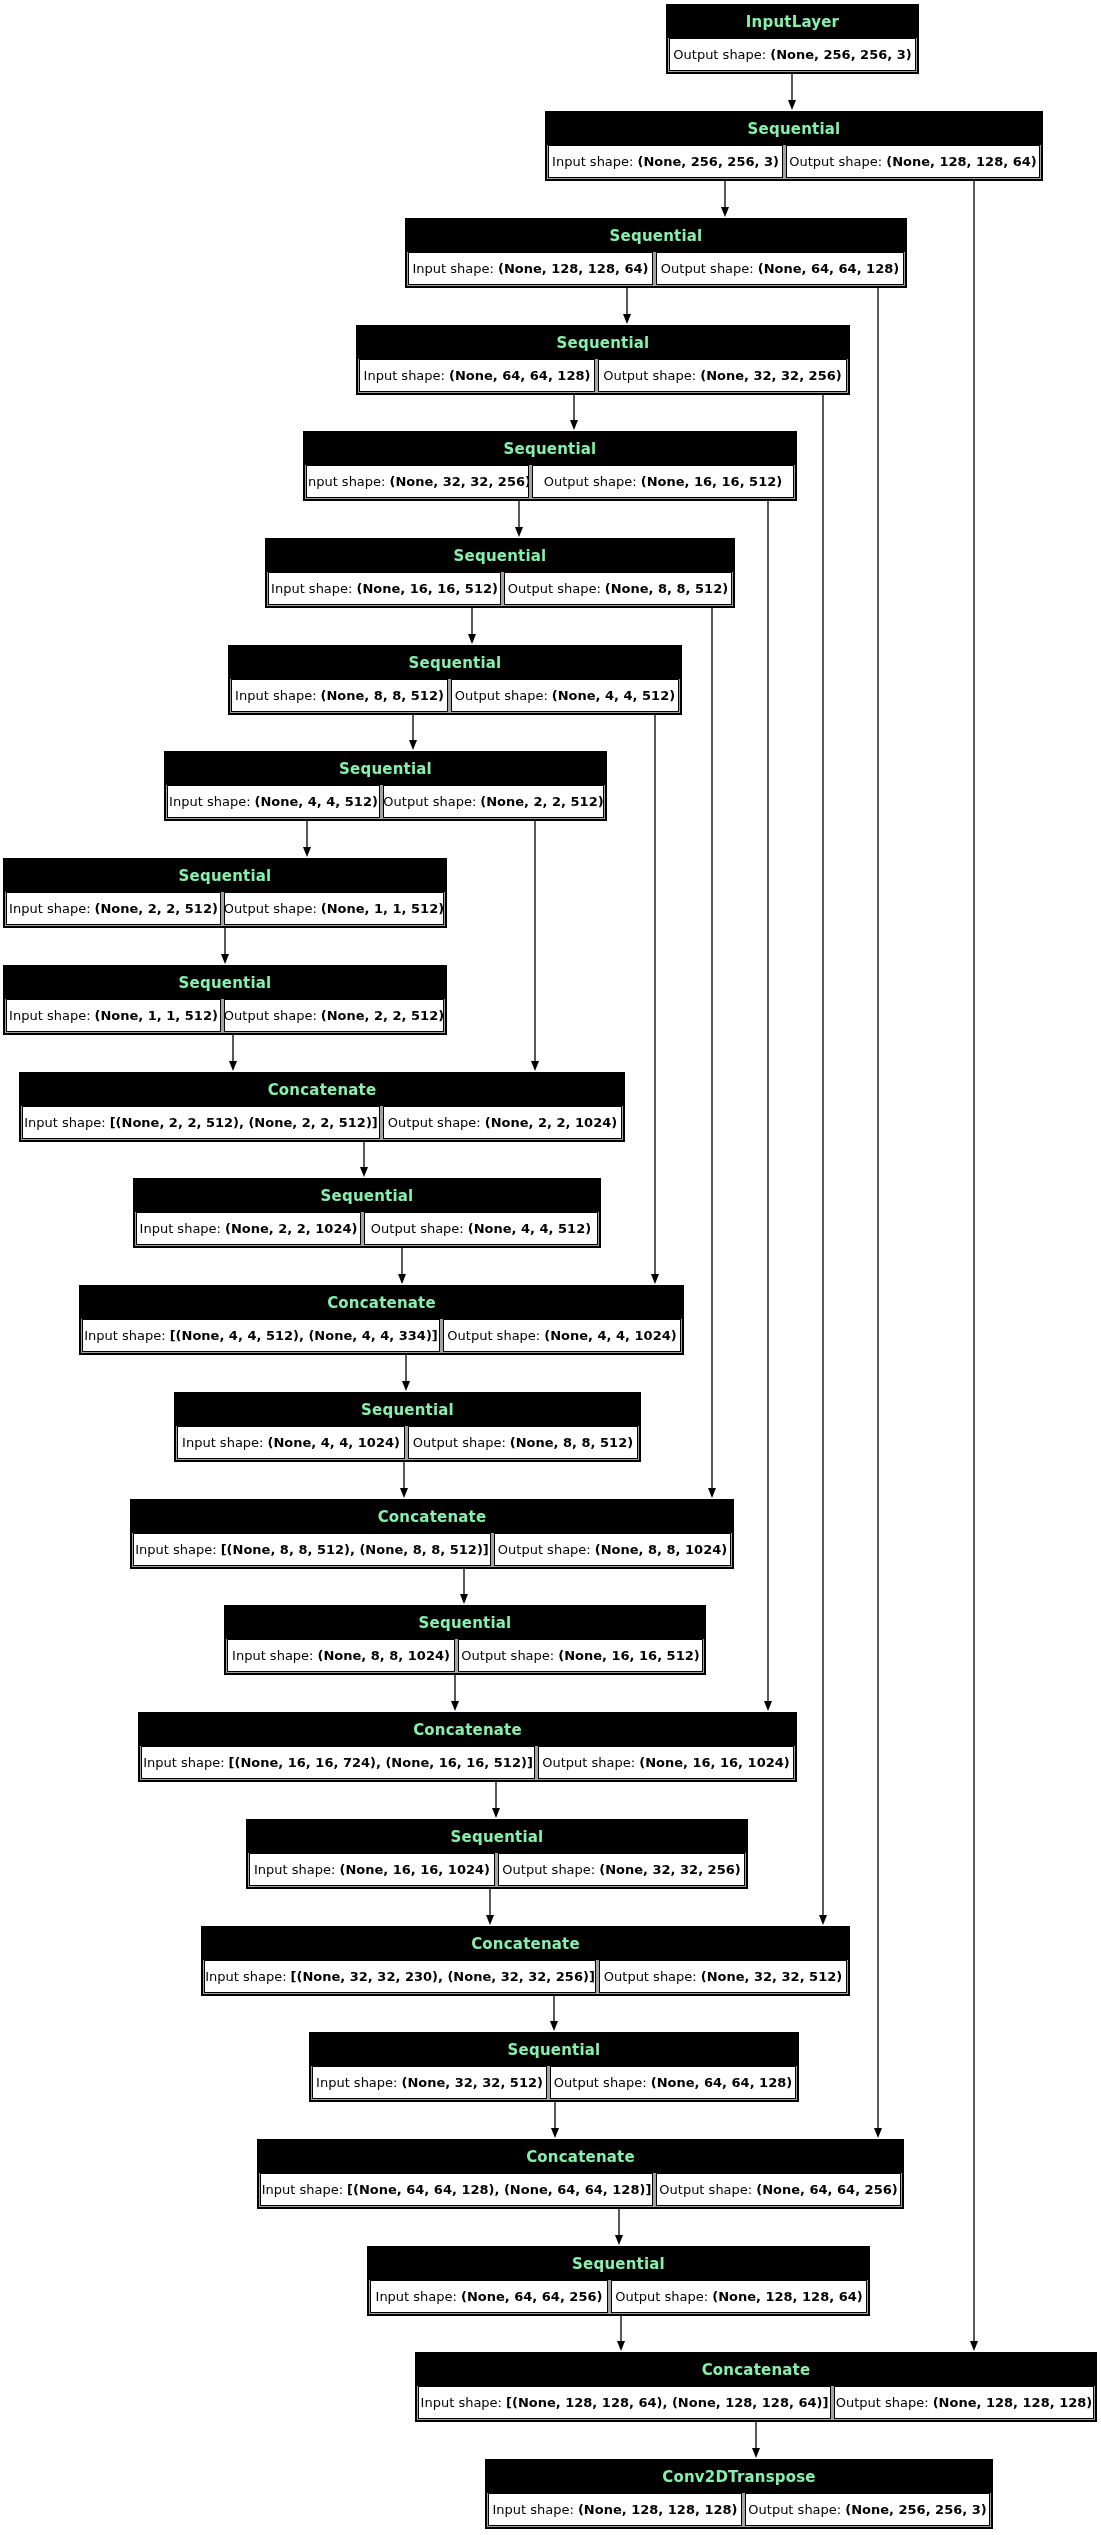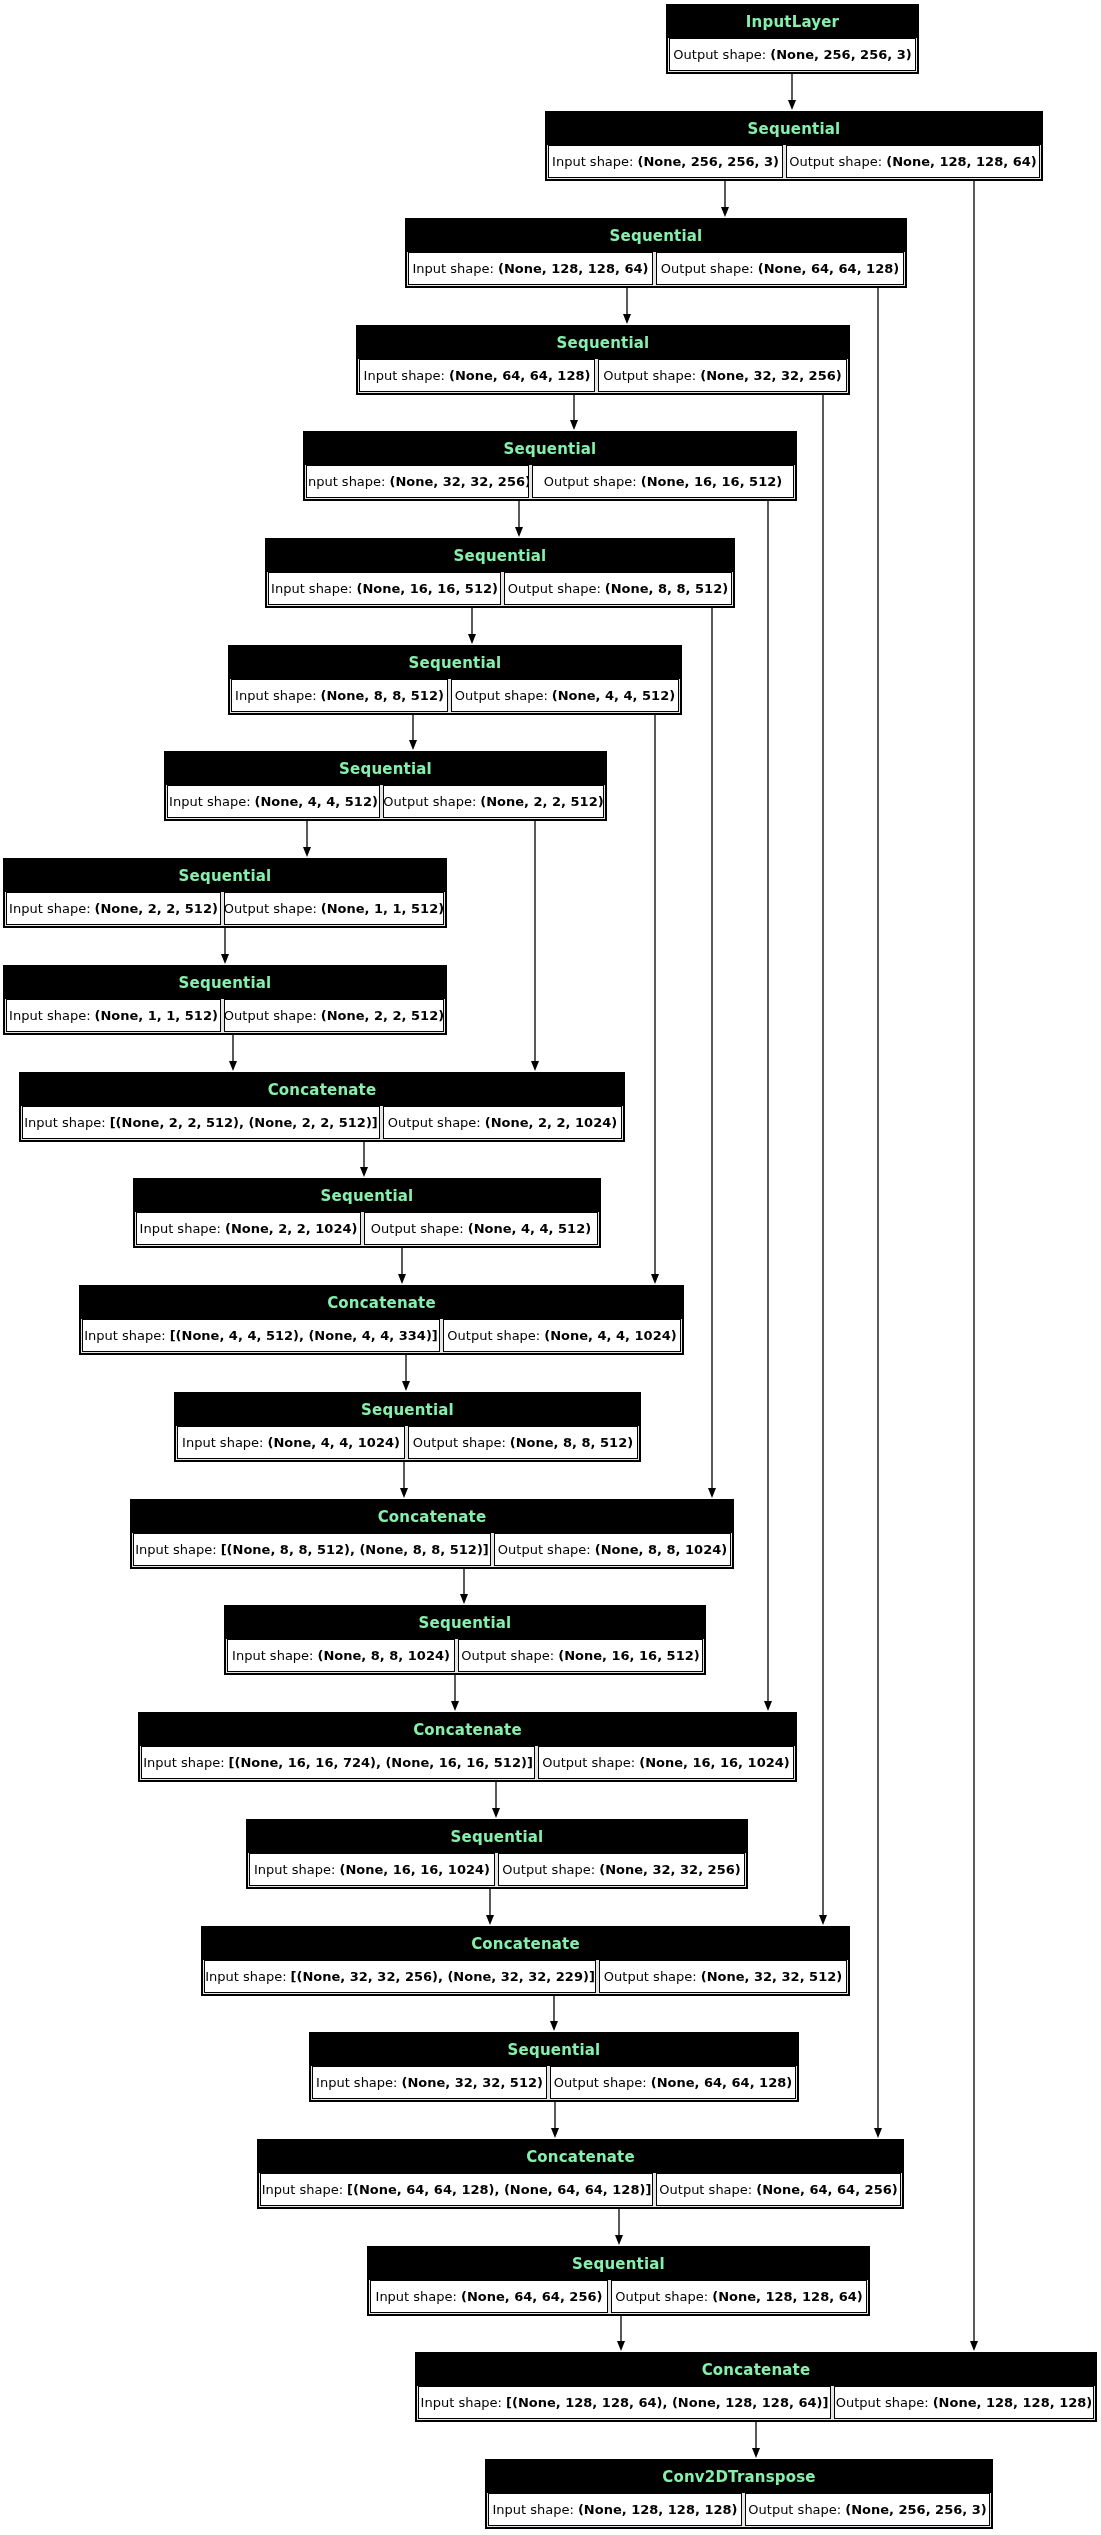--- a/index.html
+++ b/index.html
@@ -3,21 +3,21 @@
 <meta charset="utf-8">
 <style>
   html,body{margin:0;padding:0;background:#ffffff;}
   #canvas{position:relative;width:1101px;height:2535px;background:#ffffff;
           font-family:"DejaVu Sans","Liberation Sans",sans-serif;overflow:hidden;}
   #edge-layer{position:absolute;left:0;top:0;width:1101px;height:2535px;}
   .node{position:absolute;box-sizing:border-box;background:#000;border:2px solid #000;
         display:flex;flex-direction:column;}
   .node-header{flex:0 0 32px;display:flex;align-items:center;justify-content:center;
         background:#000;color:#86efac;font-weight:bold;font-size:15px;letter-spacing:0.2px;}
-  .node-body{flex:1;display:flex;gap:3px;padding:0 1px 1px 1px;background:#e5e5e5;}
+  .node-body{flex:1;display:flex;gap:3px;padding:0 1px 1px 1px;background:#a3a3a3;}
   .cell{background:#fff;border:1px solid #000;display:flex;align-items:center;
         justify-content:center;font-size:13px;color:#000;white-space:nowrap;
         overflow:hidden;padding:0 4px;box-sizing:border-box;}
   .cell .val{font-weight:bold;margin-left:4px;text-align:right;}
   .edge-line{stroke:#000;stroke-width:1.3px;fill:none;}
   .arrow-head{fill:#000;stroke:none;}
 </style>
 </head>
 <body>
 
@@ -313,21 +313,21 @@
             <span>Output shape:</span>
             <span class="val">(None, 32, 32, 256)</span>
           </div>
         </div>
   </div>
       <div class="node" style="left: 201px; top: 1926px; width: 649px; height: 70px;">
     <div class="node-header">Concatenate</div>
     <div class="node-body">
           <div class="cell" style="flex: 0 0 392px;">
             <span>Input shape:</span>
-            <span class="val">[(None, 32, 32, 256), (None, 32, 32, 229)]</span>
+            <span class="val">[(None, 32, 32, 230), (None, 32, 32, 256)]</span>
           </div>
           <div class="cell" style="flex: 0 0 248px;">
             <span>Output shape:</span>
             <span class="val">(None, 32, 32, 512)</span>
           </div>
         </div>
   </div>
       <div class="node" style="left: 309px; top: 2032px; width: 490px; height: 70px;">
     <div class="node-header">Sequential</div>
     <div class="node-body">

